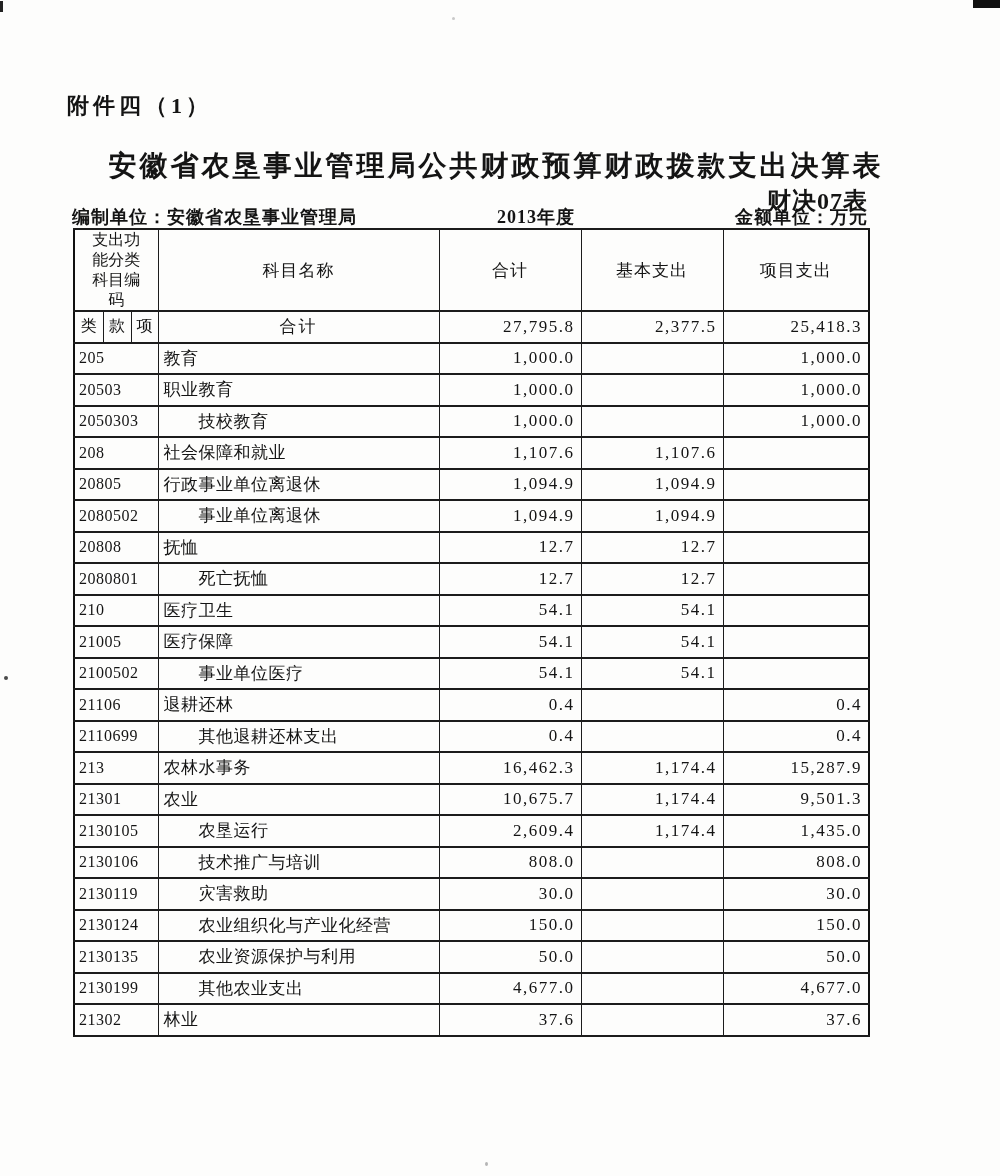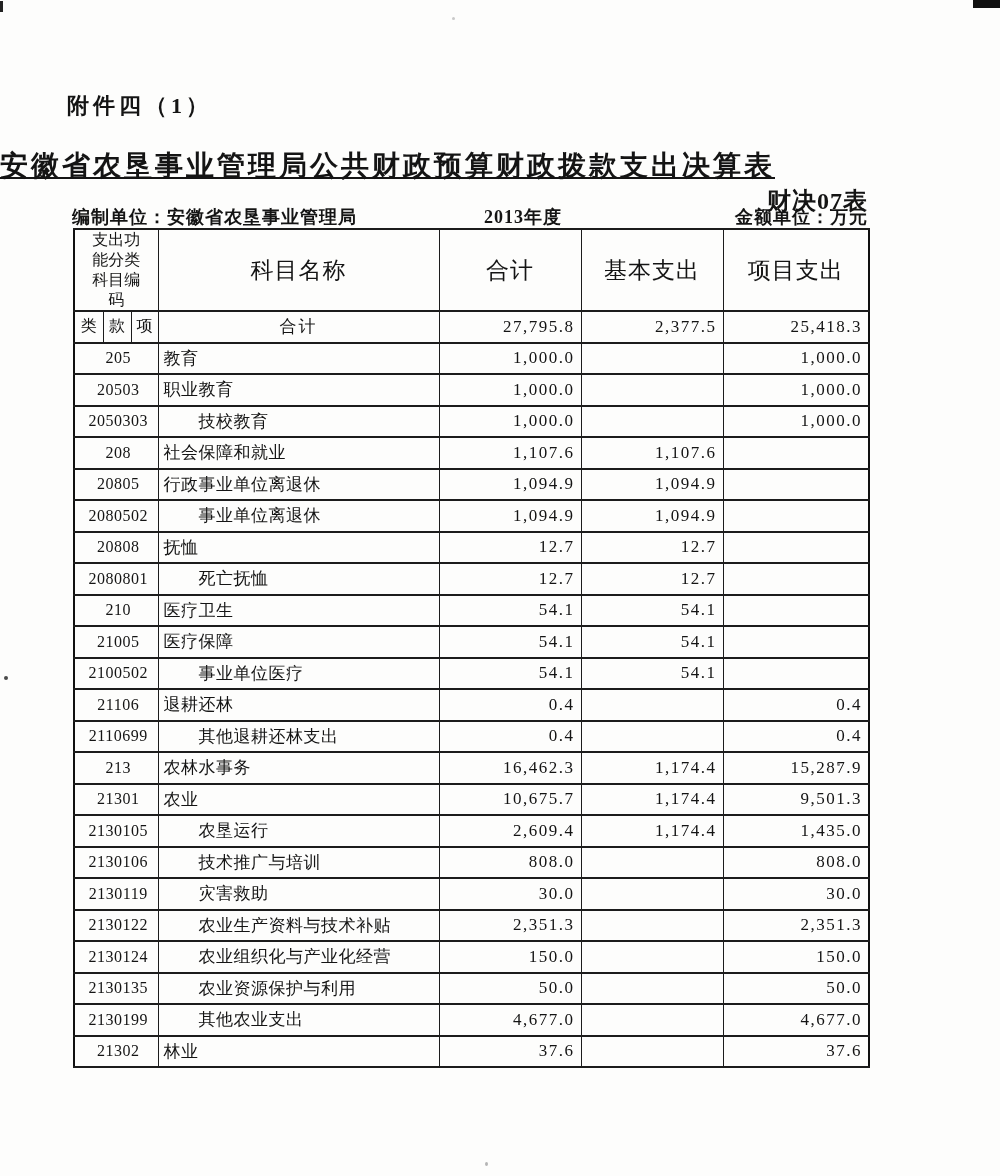--- a/index.html
+++ b/index.html
@@ -11,51 +11,52 @@
     font-family: "Liberation Serif", "DejaVu Serif", serif;
     overflow: hidden;
   }
   .page { position: absolute; inset: 0; }
 
   .attachment {
     position: absolute; left: 67px; top: 91px;
     font-size: 22px; font-weight: 600; letter-spacing: 4px;
   }
   .title {
-    position: absolute; left: 0; top: 147px; width: 962px;
-    font-size: 28px; font-weight: 700; letter-spacing: 3px; text-decoration: underline;
+    position: absolute; left: 15px; top: 147px; width: 962px;
+    text-align: center;
+    font-size: 28px; font-weight: 700; letter-spacing: 3px;
   }
   .form-code {
     position: absolute; left: 568px; top: 185px; width: 300px;
     text-align: right; font-size: 24px; font-weight: 700; letter-spacing: 1px;
   }
   .info-line { position: absolute; top: 205px; left: 0; width: 908px; height: 23px; font-size: 18px; font-weight: 600; }
   .info-prepared { position: absolute; left: 72px; letter-spacing: 1px; }
-  .info-year { position: absolute; left: 484px; letter-spacing: 1px; }
+  .info-year { position: absolute; left: 497px; letter-spacing: 1px; }
   .info-unit { position: absolute; left: 568px; width: 300px; text-align: right; letter-spacing: 1px; }
 
   table.tbl {
     position: absolute; left: 73px; top: 228px; width: 795px;
     border-collapse: collapse; table-layout: fixed;
     border: 2.6px solid #101010;
   }
   .tbl th, .tbl td {
     border: 1.6px solid #1c1c1c;
     border-top-width: 2.3px; border-bottom-width: 2.3px;
     vertical-align: middle;
     font-weight: 400;
     overflow: hidden; white-space: nowrap;
   }
   tr.hrow1 { height: 66px; }
   tr.srow, tbody.rows tr { height: 31.5px; }
   th.code-head { font-size: 16px; line-height: 20px; padding: 0 12px; white-space: normal; text-align: center; }
-  th.col-head { font-size: 23px; text-align: center; letter-spacing: 1px; }
+  th.col-head { font-size: 17px; text-align: center; letter-spacing: 1px; }
   th.sub-head { font-size: 16px; text-align: center; }
   td.sum-name, th.sum-name { font-size: 17px; text-align: center; letter-spacing: 2px; font-weight: 400; }
-  td.code { font-size: 16px; text-align: center; padding-left: 4px; letter-spacing: 0.5px; }
+  td.code { font-size: 16px; text-align: left; padding-left: 4px; letter-spacing: 0.5px; }
   td.name { font-size: 17px; text-align: left; padding-left: 5px; letter-spacing: 0.5px; }
   td.name.ind { padding-left: 40px; }
   td.num { font-size: 17px; text-align: right; padding-right: 6px; letter-spacing: 1.5px; }
 
   .artifact { position: absolute; }
   .a-corner-tr { right: 0; top: 0; width: 27px; height: 8px; background: #111; }
   .a-tick-tl { left: 0; top: 1px; width: 3px; height: 11px; background: #222; }
   .a-dot-left { left: 4px; top: 676px; width: 4px; height: 4px; background: #4a4a4a; border-radius: 50%; }
   .a-dot-mid { left: 837px; top: 763px; width: 3px; height: 3px; background: #8a8a8a; border-radius: 50%; }
   .a-dot-top { left: 452px; top: 17px; width: 3px; height: 3px; background: #c9c9c9; border-radius: 50%; }
@@ -229,27 +230,20 @@
           <td class="num">808.0</td>
         </tr>
         <tr>
           <td class="code" colspan="3">2130119</td>
           <td class="name ind">灾害救助</td>
           <td class="num">30.0</td>
           <td class="num"></td>
           <td class="num">30.0</td>
         </tr>
         <tr>
-          <td class="code" colspan="3">2130122</td>
-          <td class="name ind">农业生产资料与技术补贴</td>
-          <td class="num">2,351.3</td>
-          <td class="num"></td>
-          <td class="num">2,351.3</td>
-        </tr>
-        <tr>
           <td class="code" colspan="3">2130124</td>
           <td class="name ind">农业组织化与产业化经营</td>
           <td class="num">150.0</td>
           <td class="num"></td>
           <td class="num">150.0</td>
         </tr>
         <tr>
           <td class="code" colspan="3">2130135</td>
           <td class="name ind">农业资源保护与利用</td>
           <td class="num">50.0</td>

